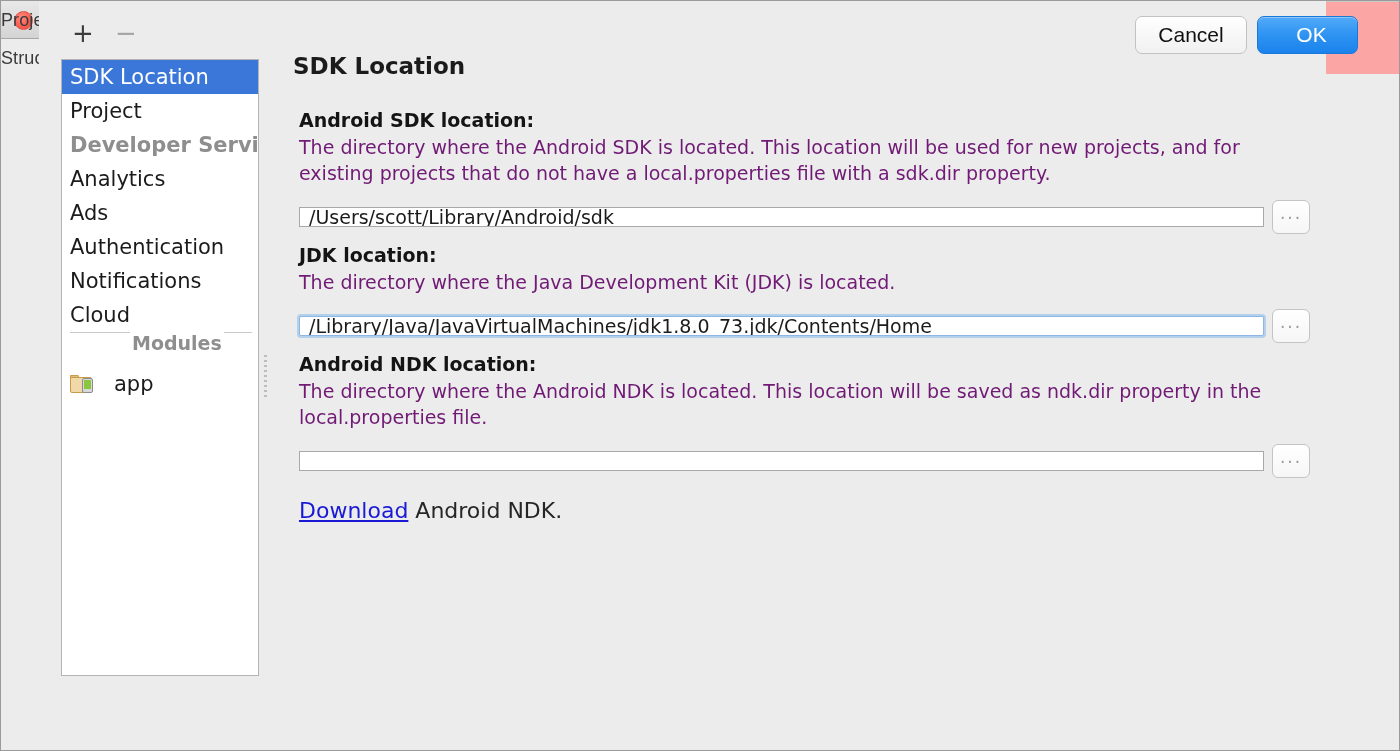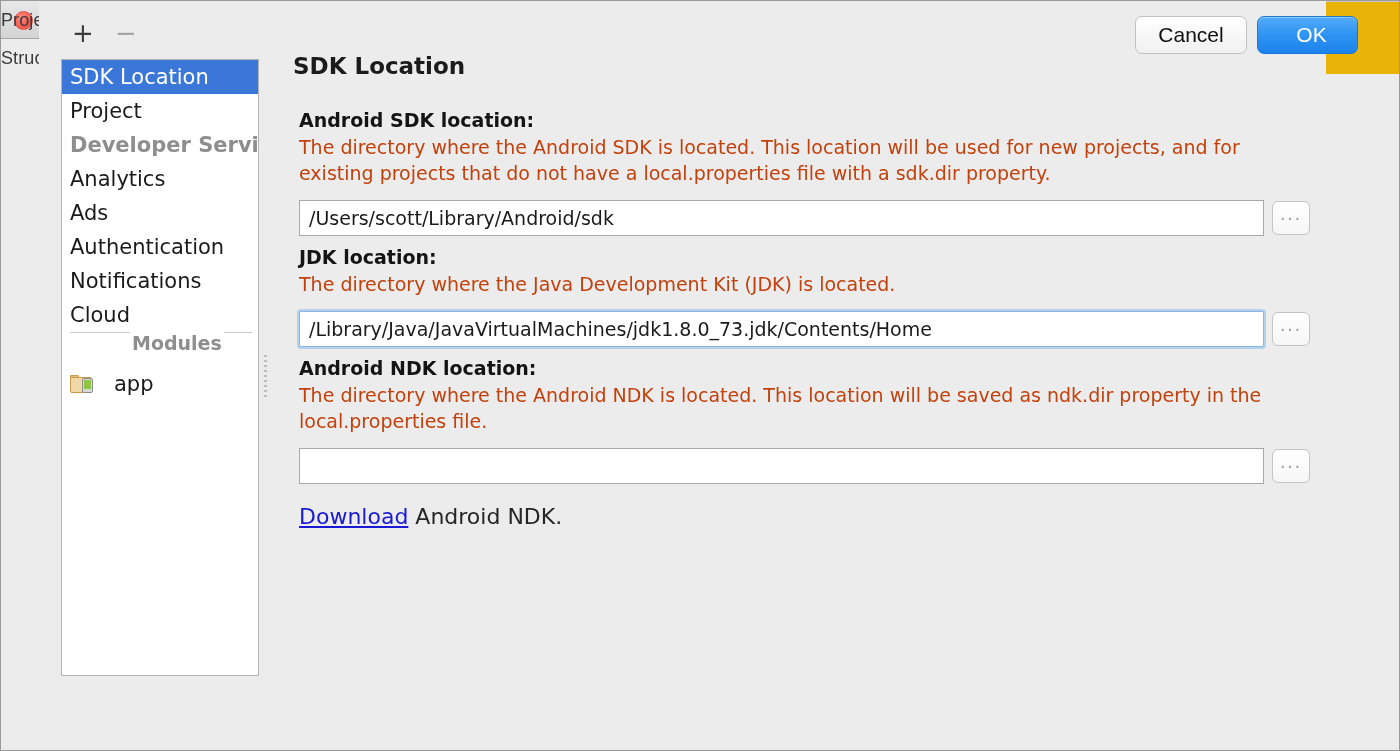--- a/index.html
+++ b/index.html
@@ -243,35 +243,35 @@
   }
   .field-label {
     font-size: 19px;
     font-weight: bold;
     color: #141414;
     font-family: "DejaVu Sans", sans-serif;
     margin: 0 0 3px 0;
   }
   .field-desc {
     font-size: 19px;
-    color: #c2410c;
+    color: #701a75;
     font-family: "DejaVu Sans", sans-serif;
     line-height: 26px;
     margin: 0;
     max-width: 1098px;
   }
   .input-row {
     display: flex;
     align-items: center;
     gap: 8px;
     margin-top: 14px;
   }
   .text-field {
     flex: 1 1 auto;
-    height: 36px;
+    height: 20px;
     background: #ffffff;
     border: 1px solid #a9a9a9;
     box-sizing: border-box;
     display: flex;
     align-items: center;
     padding: 0 9px;
     font-size: 19px;
     color: #1b1b1b;
     font-family: "DejaVu Sans", sans-serif;
     white-space: nowrap;
@@ -306,21 +306,21 @@
   }
   .link-row a {
     color: #1919d6;
     text-decoration: underline;
   }
 
   
   .footer {
     flex: 0 0 73px;
     height: 73px;
-    background: #eab308;
+    background: #fca5a5;
     border-top: 1px solid #c9c9c9;
     position: relative;
     box-sizing: border-box;
   }
   .btn {
     position: absolute;
     top: 14px;
     height: 38px;
     border-radius: 7px;
     box-sizing: border-box;

